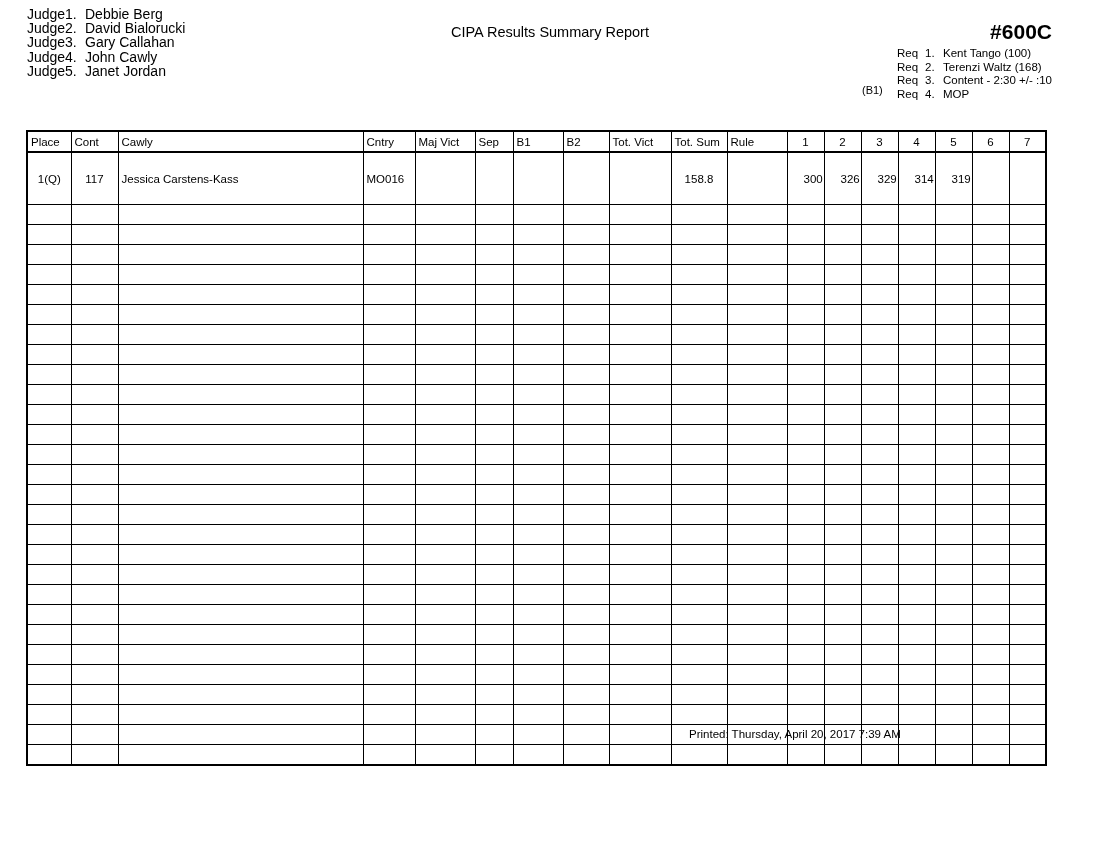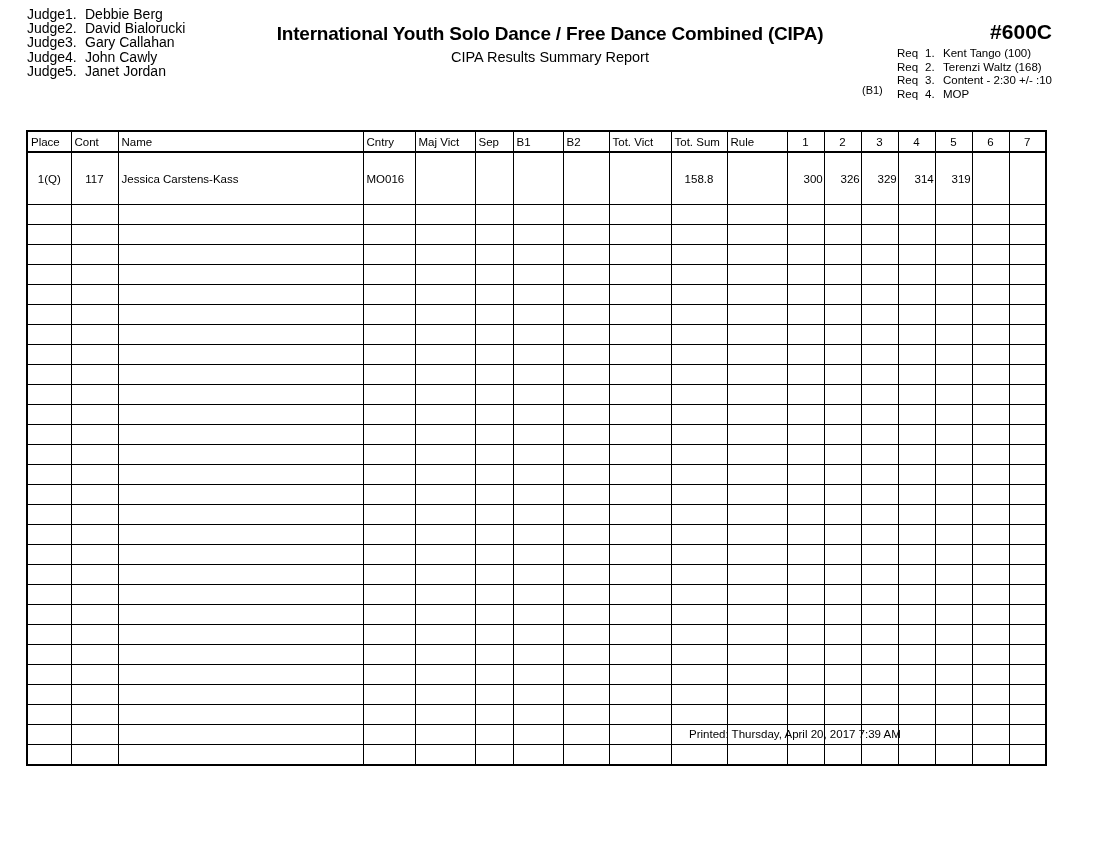--- a/index.html
+++ b/index.html
@@ -162,21 +162,20 @@
 
 <div id="judges-panel">
     <span class="judge-line"><span class="judge-word">Judge</span><span class="judge-num">1.</span><span>Debbie Berg</span></span>
     <span class="judge-line"><span class="judge-word">Judge</span><span class="judge-num">2.</span><span>David Bialorucki</span></span>
     <span class="judge-line"><span class="judge-word">Judge</span><span class="judge-num">3.</span><span>Gary Callahan</span></span>
     <span class="judge-line"><span class="judge-word">Judge</span><span class="judge-num">4.</span><span>John Cawly</span></span>
     <span class="judge-line"><span class="judge-word">Judge</span><span class="judge-num">5.</span><span>Janet Jordan</span></span>
   </div>
 
 <div id="center-header">
-  <div id="category-title">International Youth Solo Dance / Free Dance Combined (CIPA)</div>
   <div id="report-subtitle">CIPA Results Summary Report</div>
 </div>
 
 <div id="right-panel">
   <div id="event-number">#600C</div>
   <div id="req-list">
       <span class="req-line"><span class="req-word">Req</span><span class="req-num">1.</span><span>Kent Tango (100)</span></span>
       <span class="req-line"><span class="req-word">Req</span><span class="req-num">2.</span><span>Terenzi Waltz (168)</span></span>
       <span class="req-line"><span class="req-word">Req</span><span class="req-num">3.</span><span>Content - 2:30 +/- :10</span></span>
       <span class="req-line"><span class="req-word">Req</span><span class="req-num">4.</span><span>MOP</span></span>
@@ -202,21 +201,21 @@
       <col class="w-judge">
       <col class="w-judge">
     <col class="w-judge">
       <col class="w-judge">
       <col class="w-judge">
   </colgroup>
   <thead>
     <tr>
         <th>Place</th>
         <th>Cont</th>
-        <th>Name</th>
+        <th>Cawly</th>
         <th>Cntry</th>
         <th>Maj Vict</th>
         <th>Sep</th>
         <th>B1</th>
         <th>B2</th>
         <th>Tot. Vict</th>
         <th>Tot. Sum</th>
         <th>Rule</th>
         <th class="judge-col">1</th>
         <th class="judge-col">2</th>

